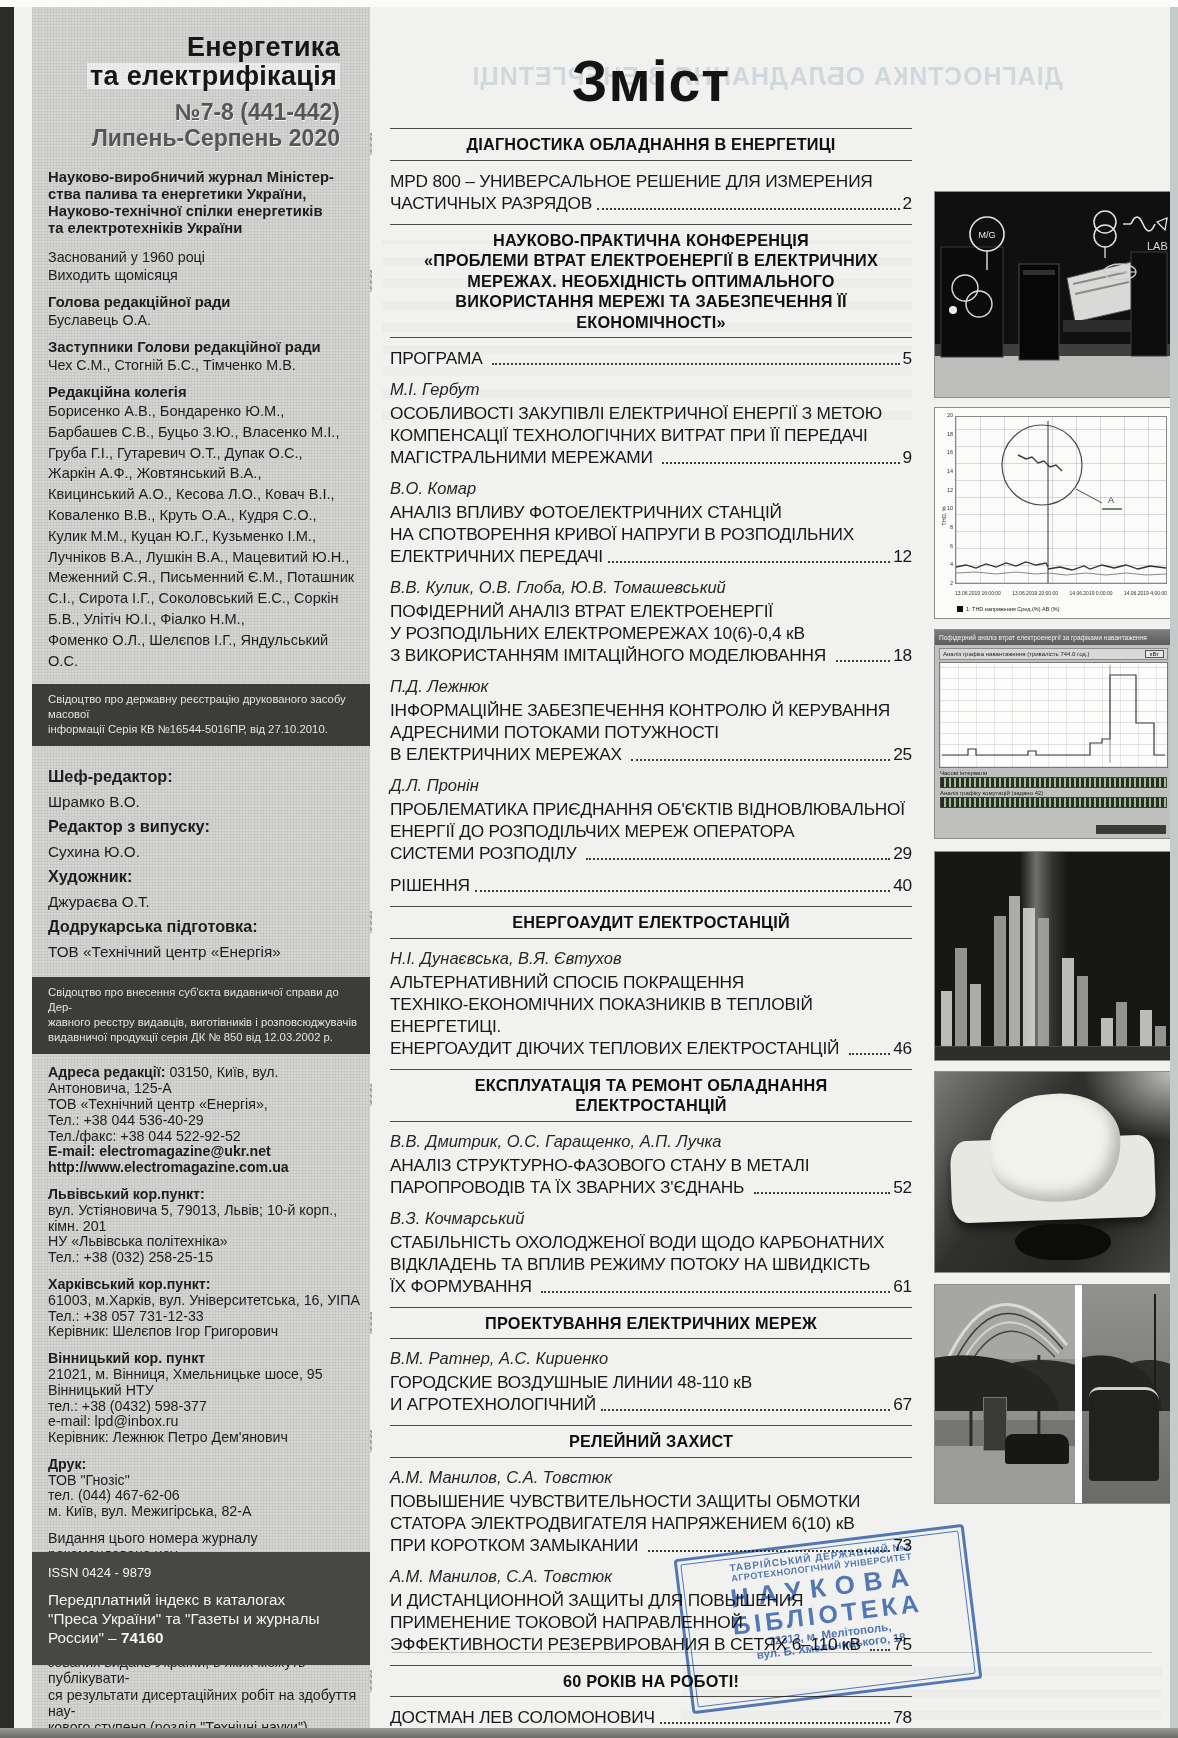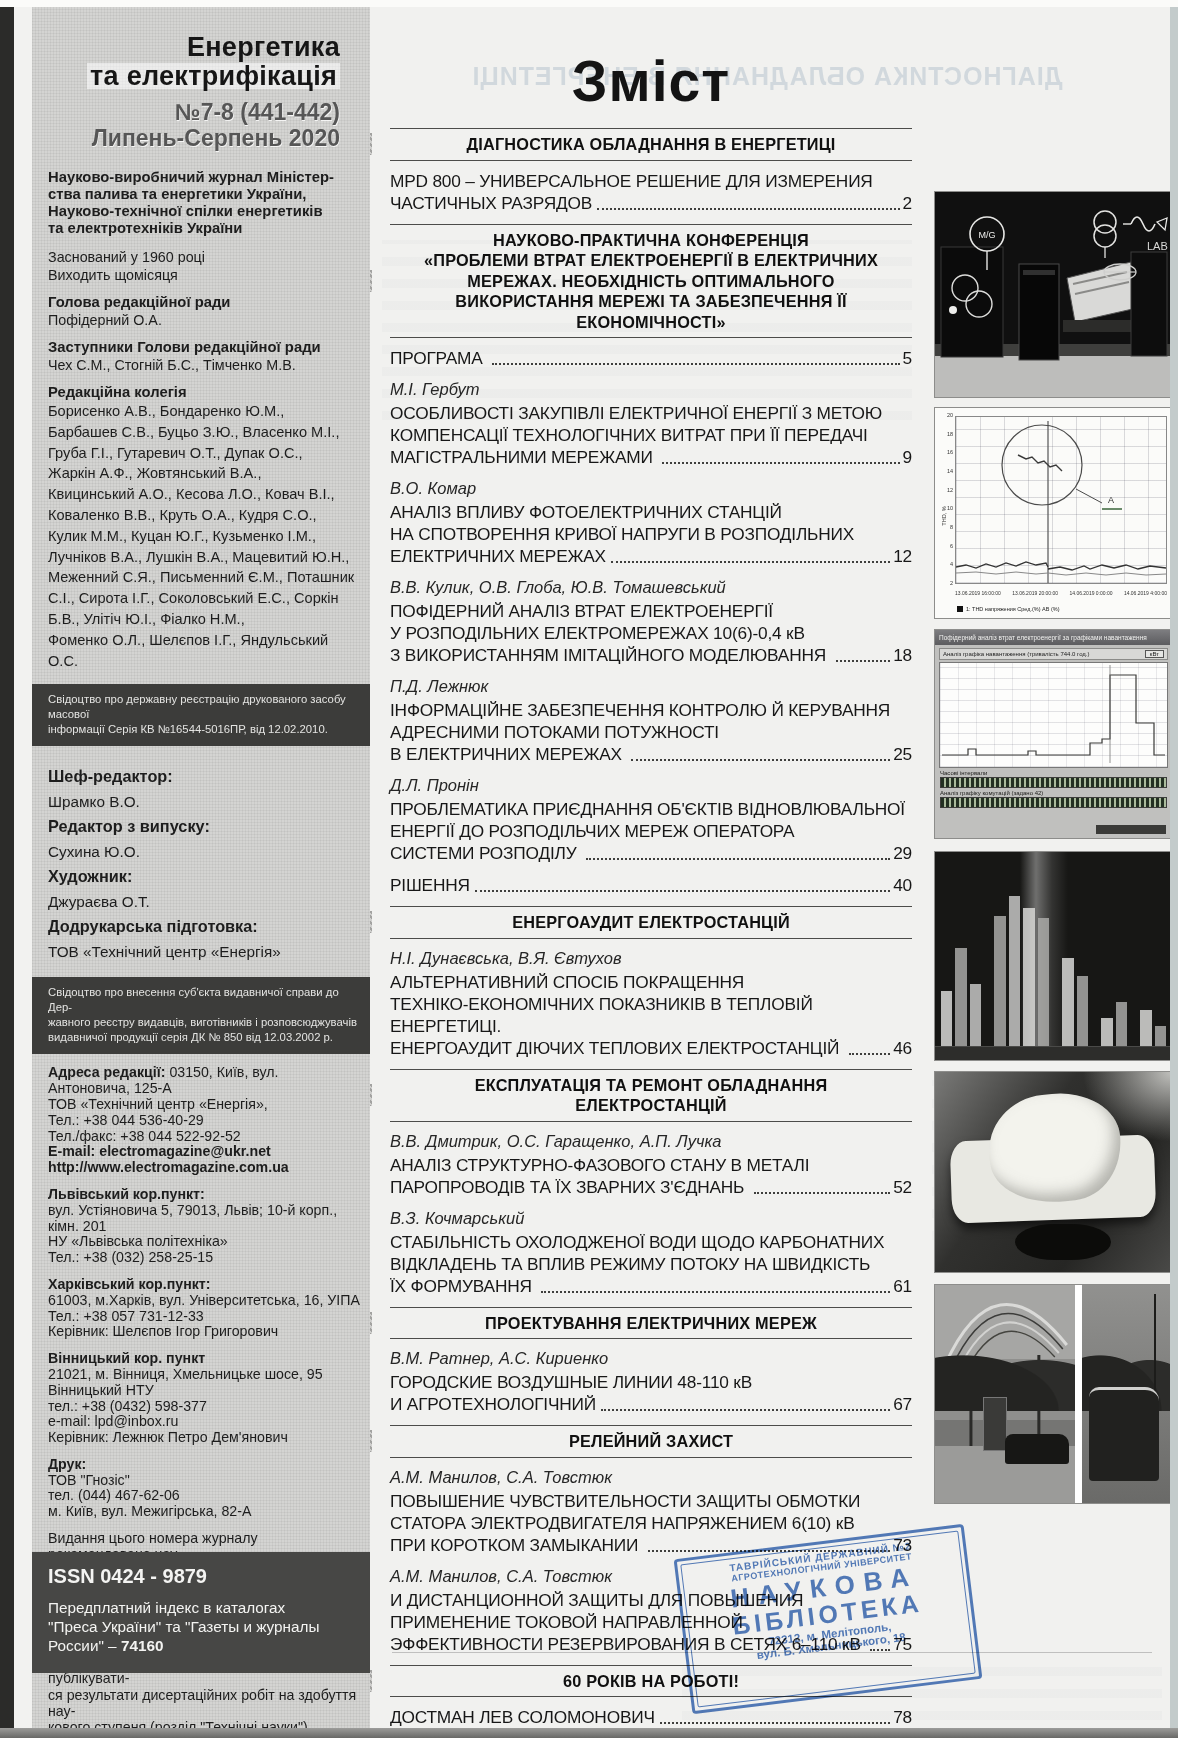--- a/index.html
+++ b/index.html
@@ -31,21 +31,21 @@
   .darkband{margin-top:13px;background:#3c3c3a;color:#e4e4e2;font-size:11.3px;line-height:15px;
             padding:8px 12px 9px 16px;}
   .editors{margin-top:18px;}
   .ed-l{font-weight:700;font-size:16.3px;line-height:25px;}
   .ed-n{font-size:15.3px;line-height:25px;}
   .cblock{margin-top:11px;font-size:14.2px;line-height:15.8px;}
   .cb-bold{font-weight:700;}
   .sb-note{margin-top:10px;font-size:14.2px;line-height:16.3px;}
   .issnband{position:absolute;left:0;right:0;top:1545px;background:#474745;color:#f4f4f2;
             padding:13px 12px 18px 16px;}
-  .issn{font-weight:700;font-size:20px;}
+  .issn{font-weight:400;font-size:13px;}
   .sub{margin-top:10px;font-size:15.3px;line-height:19px;}
   
   .content{position:absolute;left:352px;top:0;right:0;bottom:0;background:#f1f1ef;}
   .bleed{position:absolute;top:62px;left:20px;width:790px;text-align:center;
          transform:scale(-1,1);color:rgba(120,148,170,.26);font-weight:700;
          font-size:25px;letter-spacing:1px;}
   .ghost{position:absolute;opacity:.5;background:repeating-linear-gradient(0deg,rgba(105,115,130,.07) 0 9px,transparent 9px 22px);}
   .toc{position:absolute;left:38px;top:0;width:522px;}
   .toc-title{text-align:center;font-size:57px;font-weight:700;color:#141414;
              margin:48px 0 14px;letter-spacing:1px;}
@@ -159,39 +159,39 @@
         <div>№7-8 (441-442)</div>
         <div>Липень-Серпень 2020</div>
       </div>
       <div class="sb-desc pre">Науково-виробничий журнал Міністер-
 ства палива та енергетики України,
 Науково-технічної спілки енергетиків
 та електротехніків України</div>
       <div class="sb-founded pre">Заснований у 1960 році
 Виходить щомісяця</div>
       <div class="sb-label">Голова редакційної ради</div>
-      <div class="sb-name">Пофідерний О.А.</div>
+      <div class="sb-name">Буславець О.А.</div>
       <div class="sb-label">Заступники Голови редакційної ради</div>
       <div class="sb-name">Чех С.М., Стогній Б.С., Тімченко М.В.</div>
       <div class="sb-label">Редакційна колегія</div>
       <div class="sb-board pre">Борисенко А.В., Бондаренко Ю.М.,
 Барбашев С.В., Буцьо З.Ю., Власенко М.І.,
 Груба Г.І., Гутаревич О.Т., Дупак О.С.,
 Жаркін А.Ф., Жовтянський В.А.,
 Квицинський А.О., Кесова Л.О., Ковач В.І.,
 Коваленко В.В., Круть О.А., Кудря С.О.,
 Кулик М.М., Куцан Ю.Г., Кузьменко І.М.,
 Лучніков В.А., Лушкін В.А., Мацевитий Ю.Н.,
 Меженний С.Я., Письменний Є.М., Поташник
 С.І., Сирота І.Г., Соколовський Е.С., Соркін
 Б.В., Улітіч Ю.І., Фіалко Н.М.,
 Фоменко О.Л., Шелєпов І.Г., Яндульський О.С.</div>
     </div>
     <div class="darkband pre">Свідоцтво про державну реєстрацію друкованого засобу масової
-інформації Серія КВ №16544-5016ПР, від 12.02.2010.</div>
+інформації Серія КВ №16544-5016ПР, від 27.10.2010.</div>
     <div class="sb-in editors">
       <div class="ed-l">Шеф-редактор:</div>
       <div class="ed-n">Шрамко В.О.</div>
       <div class="ed-l">Редактор з випуску:</div>
       <div class="ed-n">Сухина Ю.О.</div>
       <div class="ed-l">Художник:</div>
       <div class="ed-n">Джураєва О.Т.</div>
       <div class="ed-l">Додрукарська підготовка:</div>
       <div class="ed-n">ТОВ «Технічний центр «Енергія»</div>
     </div>
@@ -289,21 +289,21 @@
               <span class="txt">МАГІСТРАЛЬНИМИ МЕРЕЖАМИ </span>
               <span class="dots"></span>
               <span class="pg">9</span>
             </div>
           </div>
           <div class="item">
             <div class="authors">В.О. Комар</div>
             <div class="tl">АНАЛІЗ ВПЛИВУ ФОТОЕЛЕКТРИЧНИХ СТАНЦІЙ</div>
             <div class="tl">НА СПОТВОРЕННЯ КРИВОЇ НАПРУГИ В РОЗПОДІЛЬНИХ</div>
             <div class="tl ll">
-              <span class="txt">ЕЛЕКТРИЧНИХ МЕРЕЖАХ</span>
+              <span class="txt">ЕЛЕКТРИЧНИХ ПЕРЕДАЧІ</span>
               <span class="dots"></span>
               <span class="pg">12</span>
             </div>
           </div>
           <div class="item">
             <div class="authors">В.В. Кулик, О.В. Глоба, Ю.В. Томашевський</div>
             <div class="tl">ПОФІДЕРНИЙ АНАЛІЗ ВТРАТ ЕЛЕКТРОЕНЕРГІЇ</div>
             <div class="tl">У РОЗПОДІЛЬНИХ ЕЛЕКТРОМЕРЕЖАХ 10(6)-0,4 кВ</div>
             <div class="tl ll">
               <span class="txt">З ВИКОРИСТАННЯМ ІМІТАЦІЙНОГО МОДЕЛЮВАННЯ </span>

